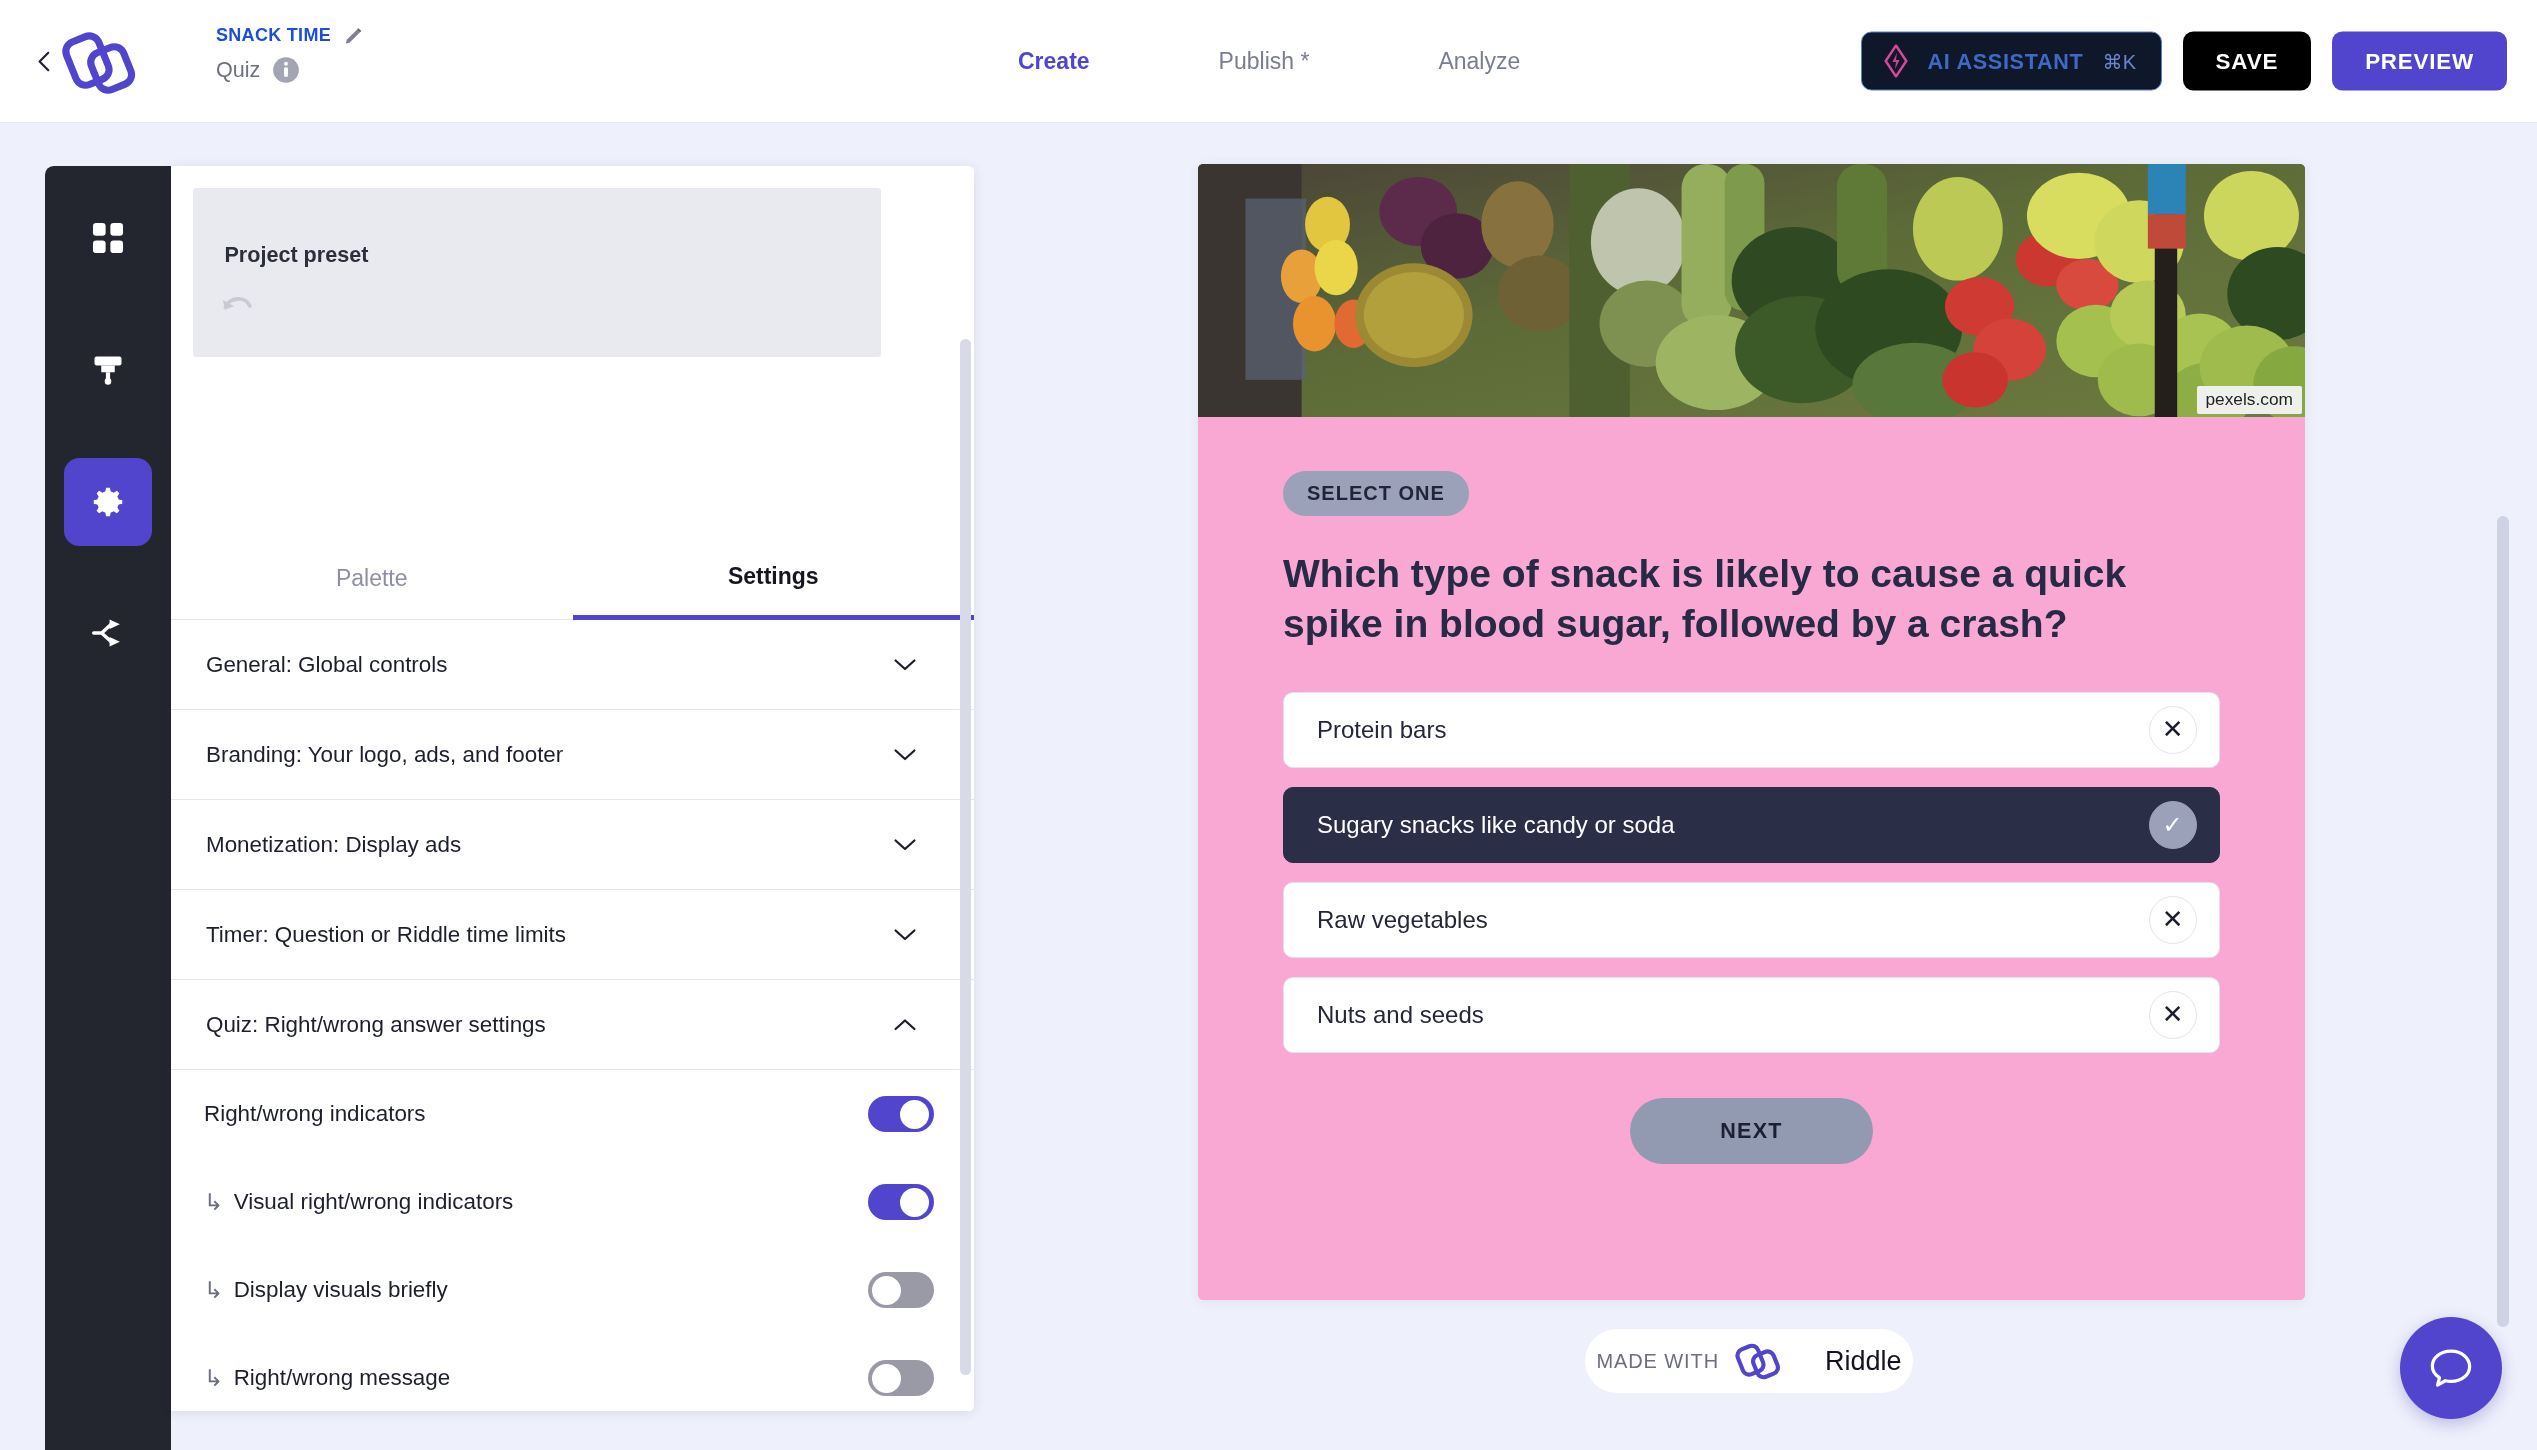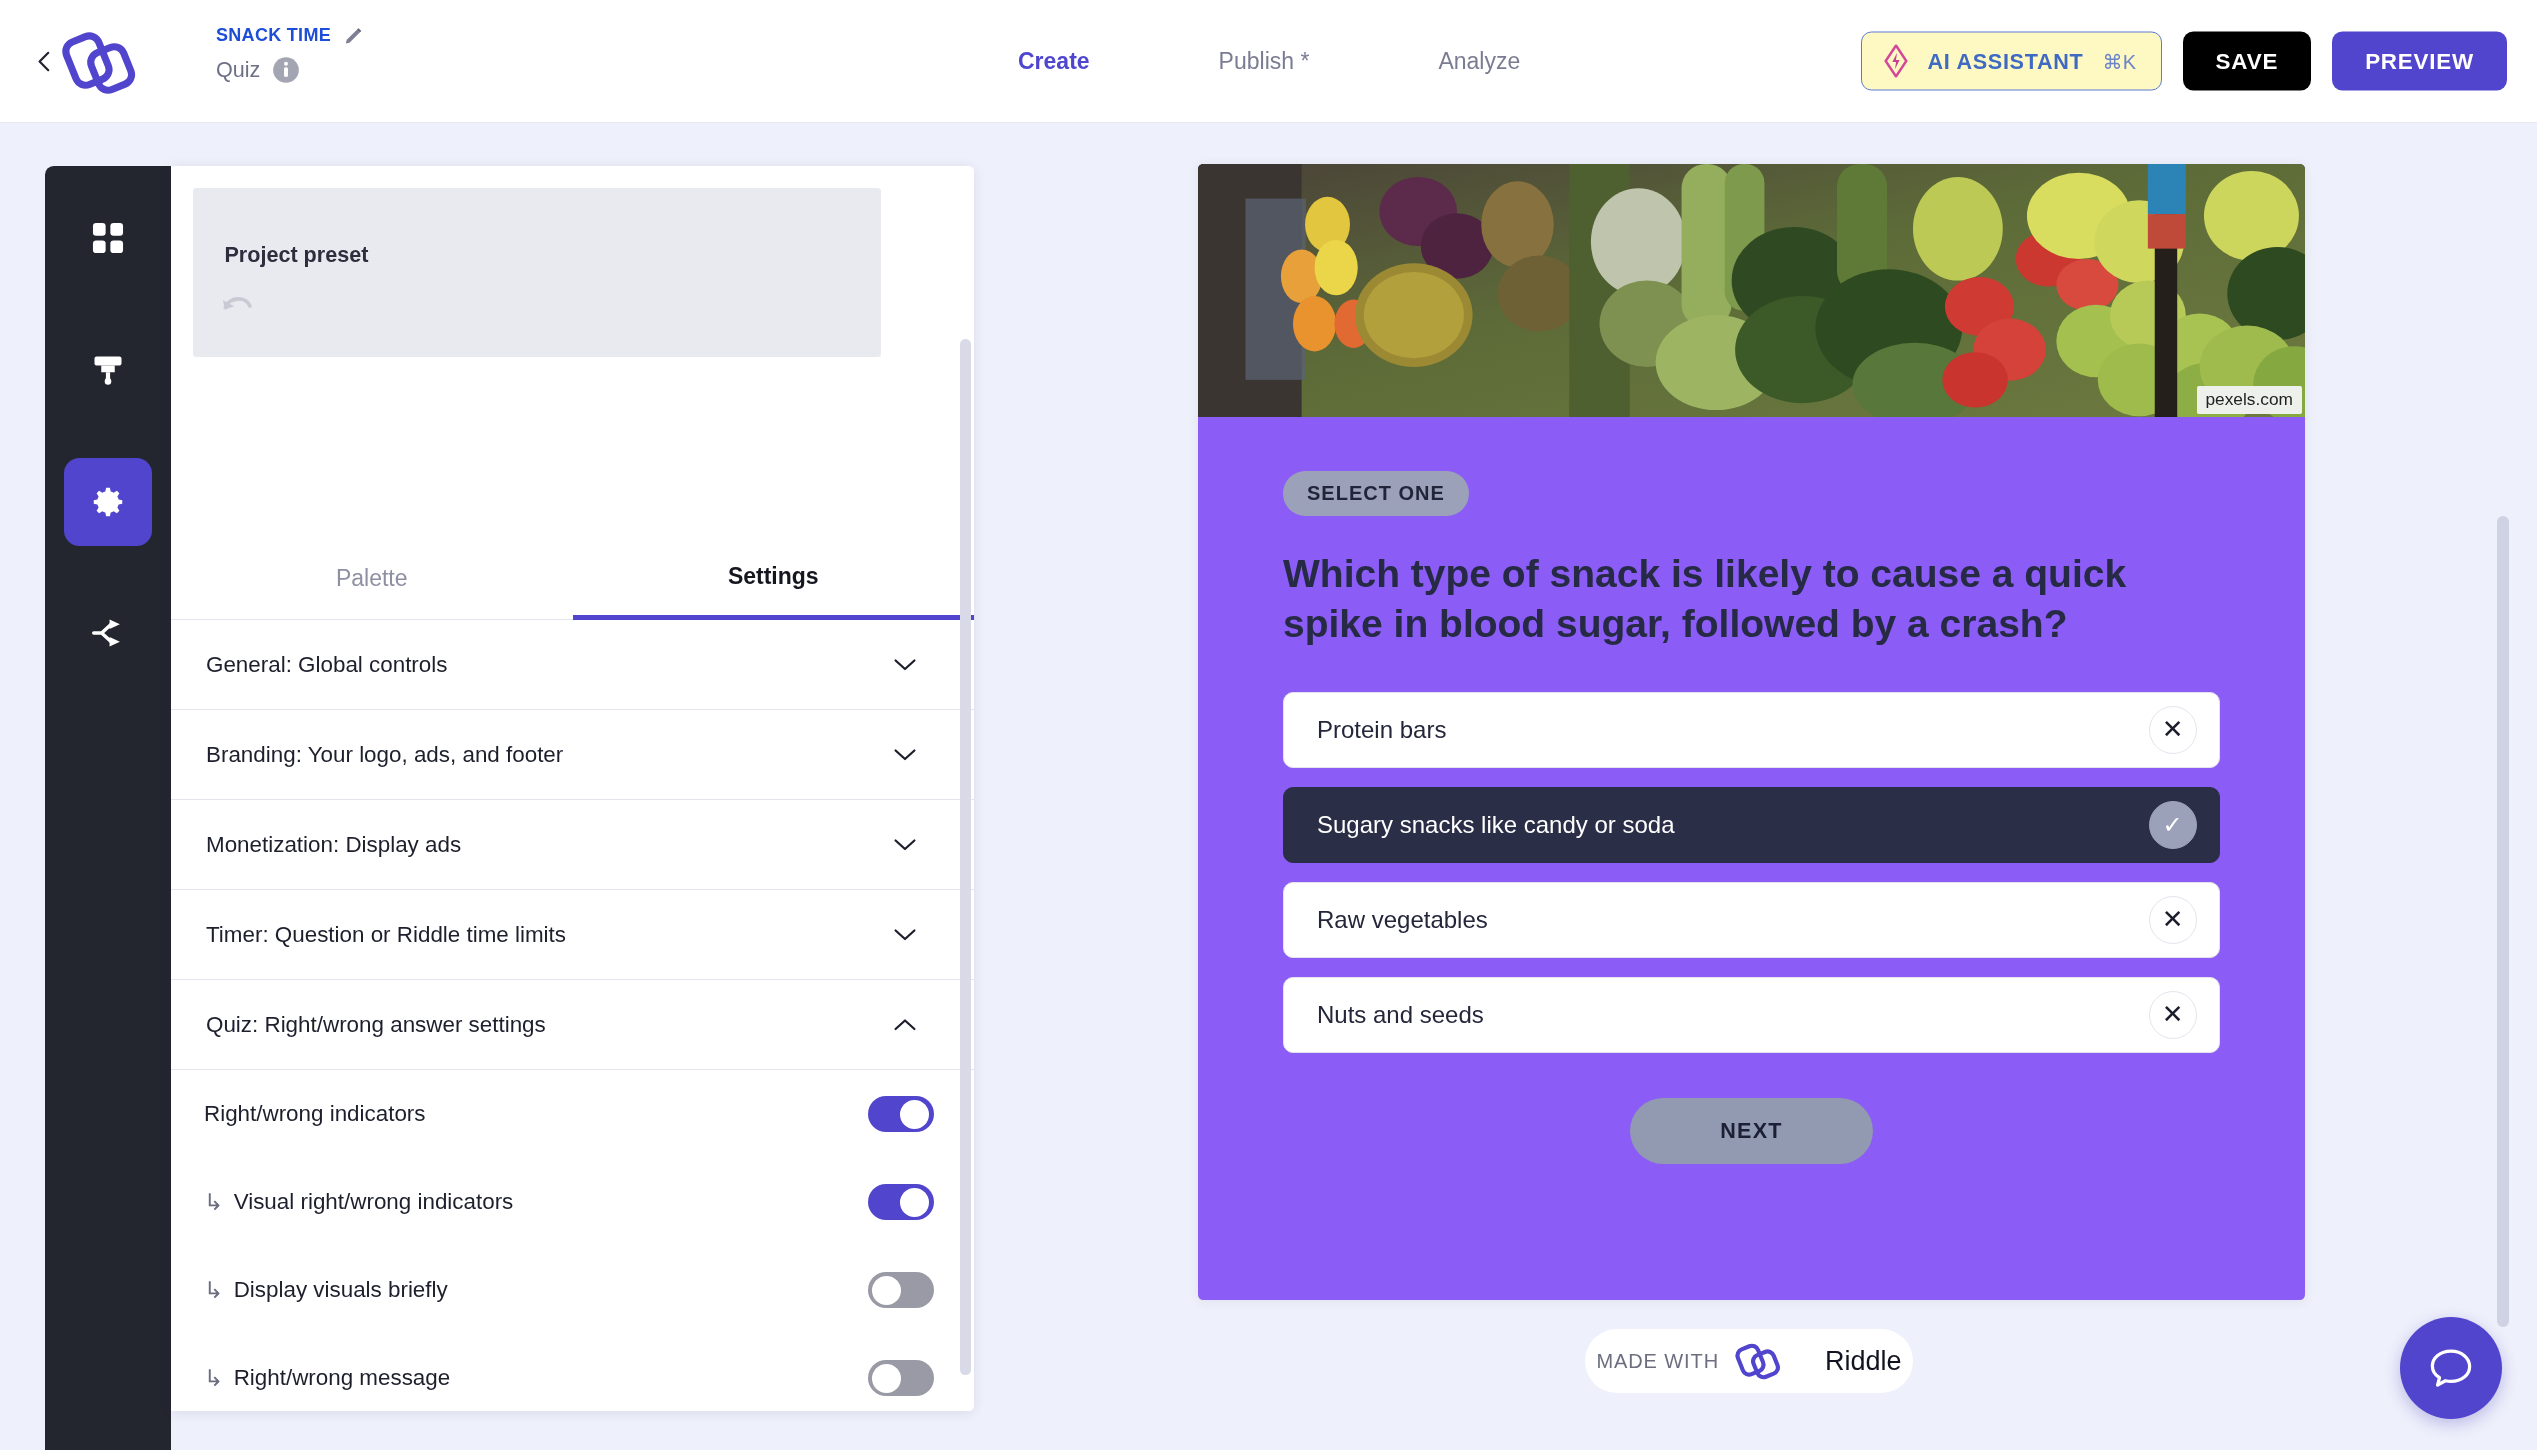--- a/index.html
+++ b/index.html
@@ -41,21 +41,21 @@
   }
   .nav-tab { font-size: 23px; color: #7a7d92; cursor: pointer; white-space: nowrap; }
   .nav-tab.active { color: #4f46cf; font-weight: bold; }
 
   .header-actions {
     position: absolute; right: 31px; top: 50%; transform: translateY(-50%);
     display: flex; align-items: center; gap: 21px;
   }
   .ai-btn {
     height: 59px; border: 1.3px solid #5b7bd0; border-radius: 10.4px;
-    background: #fef9c3; display: flex; align-items: center; gap: 19px;
+    background: #0f172a; display: flex; align-items: center; gap: 19px;
     padding: 0 24px 0 21px; cursor: pointer;
   }
   .ai-diamond { width: 26px; height: 33px; display:block; }
   .ai-label { font-size: 21.6px; font-weight: bold; color: #3f6ac4; letter-spacing: 0.7px; }
   .ai-kbd { font-size: 20px; color: #6b85cb; letter-spacing: 0.4px; }
   .save-btn {
     height: 59px; background: #000; color: #fff; border-radius: 10.4px;
     font-size: 22.4px; font-weight: bold; letter-spacing: 0.8px;
     display: flex; align-items: center; justify-content: center;
     padding: 0 33px; cursor: pointer; border: none;
@@ -142,21 +142,21 @@
 
   .panel-scroll-track {
     position: absolute; right: 3.5px; top: 173px; width: 10.4px; height: 1036px;
     background: #d8dae8; border-radius: 5.2px;
   }
 
   
   .preview-card {
     position: absolute; left: 1198px; top: 164px;
     width: 1107px; height: 1136px;
-    background: #8b5cf6;
+    background: #f9a8d4;
     border-radius: 5.2px;
     overflow: hidden;
     box-shadow: 0 1.7px 12px rgba(40,40,90,.07);
   }
   .hero {
     position: relative; width: 1107px; height: 253px; overflow: hidden;
     background: #4b5d35;
   }
   .hero svg { position: absolute; inset: 0; width: 100%; height: 100%; }
   .pexels-tag {

